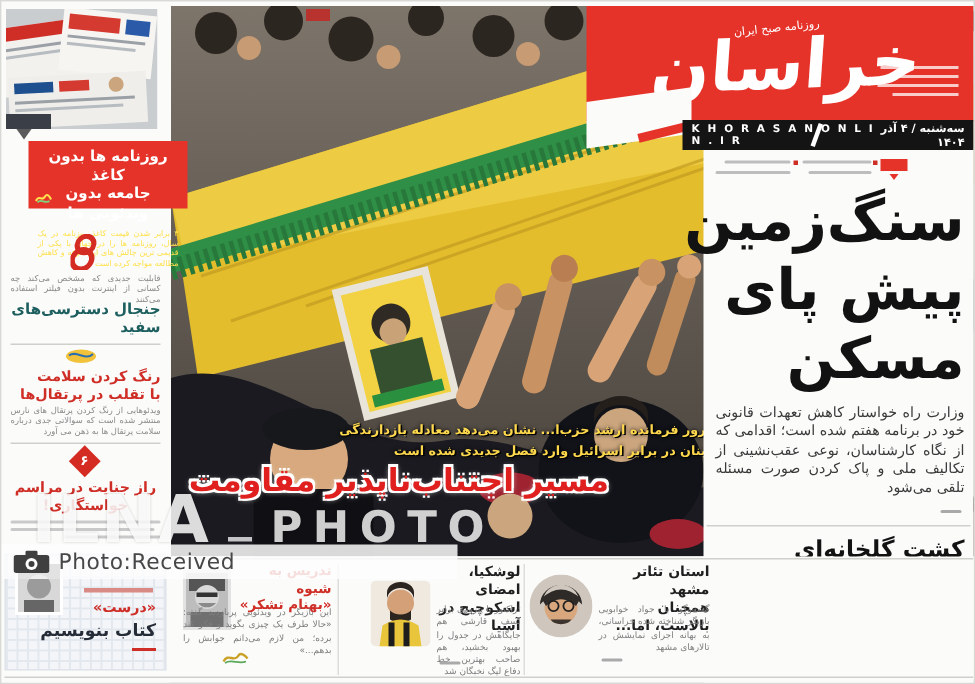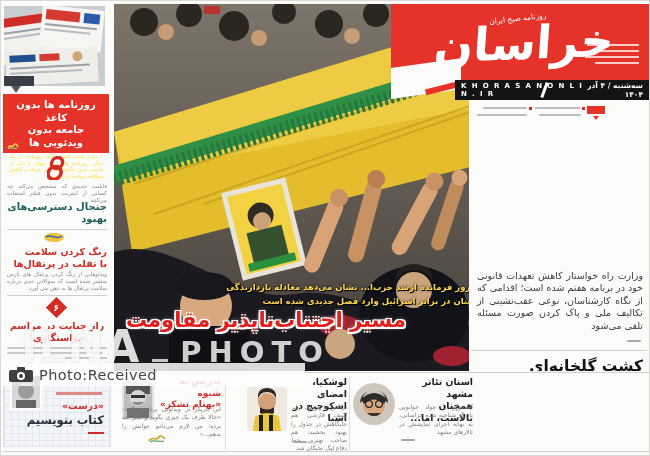--- a/index.html
+++ b/index.html
@@ -214,20 +214,25 @@
       <div class="abs" style="left:118px;top:8px;width:18px;height:8px;background:#e5332a;"></div>
       <div class="abs" style="left:124px;top:18px;width:0;height:0;border-left:3px solid transparent;border-right:3px solid transparent;border-top:4px solid #e5332a;"></div>
       <div class="abs bar" style="left:66px;top:9px;width:46px;"></div>
       <div class="abs bar" style="left:70px;top:16px;width:42px;"></div>
       <div class="abs bar" style="left:14px;top:9px;width:44px;"></div>
       <div class="abs bar" style="left:8px;top:16px;width:50px;"></div>
       <div class="abs" style="left:113px;top:9px;width:3px;height:3px;background:#cf2e27;"></div>
       <div class="abs" style="left:60px;top:9px;width:3px;height:3px;background:#cf2e27;"></div>
     </div>
 
+    <div class="abs rtl" style="right:6px;top:26px;width:170px;">
+      <div class="lead-line">سنگ‌زمین</div>
+      <div class="lead-line">پیش پای</div>
+      <div class="lead-line">مسکن</div>
+    </div>
 
     <div class="abs rtl just lead-body" style="right:6px;top:172px;width:166px;">وزارت راه خواستار کاهش تعهدات قانونی خود در برنامه هفتم شده است؛ اقدامی که از نگاه کارشناسان، نوعی عقب‌نشینی از تکالیف ملی و پاک کردن صورت مسئله تلقی می‌شود</div>
     <div class="abs bar" style="right:8px;top:242px;width:14px;background:#a9a9a9;"></div>
     <div class="abs divh" style="left:2px;top:252px;width:176px;"></div>
 
     <div class="abs rtl" style="right:6px;top:259px;width:170px;">
       <div class="g-title">کشت گلخانه‌ای</div>
       <div class="g-title">در گلخانه آماری!</div>
     </div>
     <div class="abs rtl g-hl" style="right:6px;top:298px;width:168px;">
@@ -261,41 +266,41 @@
         <rect x="6" y="48" width="26" height="7" fill="#1e4f8f"></rect>
         <rect x="36" y="48" width="20" height="7" fill="#d43a2f"></rect>
         <rect x="6" y="60" width="80" height="2" fill="#9aa0a6"></rect>
           <rect x="6" y="65" width="72" height="2" fill="#b7bcc1"></rect>
         <circle cx="74" cy="52" r="5" fill="#caa57d"></circle>
       </g>
       <rect x="0" y="70" width="30" height="10" fill="#3a3f47"></rect>
     </svg>
     <div class="abs" style="left:10px;top:85px;width:0;height:0;border-left:5px solid transparent;border-right:5px solid transparent;border-top:7px solid #5a5a5a;"></div>
 
-    <div class="abs sb-redbox rtl" style="left:2px;top:93px;width:106px;height:59px;">
+    <div class="abs sb-redbox rtl" style="left:18px;top:93px;width:106px;height:45px;">
       <div class="t">روزنامه ها بدون کاغذ</div>
       <div class="t">جامعه بدون ویدئویی ها</div>
       <div class="y just">۳ برابر شدن قیمت کاغذ روزنامه در یک سال، روزنامه ها را در جهان با یکی از قدیمی ترین چالش های این حرفه و کاهش مطالعه مواجه کرده است</div>
       <svg class="abs" style="left:4px;bottom:3px;" width="12" height="8" viewBox="0 0 12 8">
         <path d="M1,6 C3,1 5,7 7,3 C9,0 11,5 11,5" stroke="#ffe14d" stroke-width="1.4" fill="none"></path>
         <path d="M2,7 C4,4 7,8 10,6" stroke="#7fd37f" stroke-width="1.2" fill="none"></path>
       </svg>
     </div>
 
     <div>
       <svg class="abs" style="left:46px;top:155px;" width="18" height="24" viewBox="0 0 18 24">
         <g transform="skewX(-8)">
           <circle cx="11" cy="7" r="5.5" fill="none" stroke="#d42b22" stroke-width="3.4"></circle>
           <circle cx="10" cy="17" r="6.5" fill="none" stroke="#d42b22" stroke-width="3.6"></circle>
         </g>
       </svg>
       <div class="abs rtl just sb-gray" style="left:6px;top:182px;width:100px;">قابلیت جدیدی که مشخص می‌کند چه کسانی از اینترنت بدون فیلتر استفاده می‌کنند</div>
       <div class="abs rtl" style="left:6px;top:200px;width:100px;">
         <div class="sb-teal-title">جنجال دسترسی‌های</div>
-        <div class="sb-teal-title">بهبود</div>
+        <div class="sb-teal-title">سفید</div>
       </div>
       <div class="abs divh" style="left:6px;top:228px;width:100px;"></div>
     </div>
 
     <div>
       <svg class="abs" style="left:42px;top:231px;" width="22" height="11" viewBox="0 0 22 11">
         <ellipse cx="11" cy="5.5" rx="10" ry="4.5" fill="#f2c23a"></ellipse>
         <path d="M3,5 C8,1 14,9 19,4" stroke="#2b6fb3" stroke-width="1.4" fill="none"></path>
       </svg>
       <div class="abs rtl" style="left:6px;top:245px;width:100px;">

